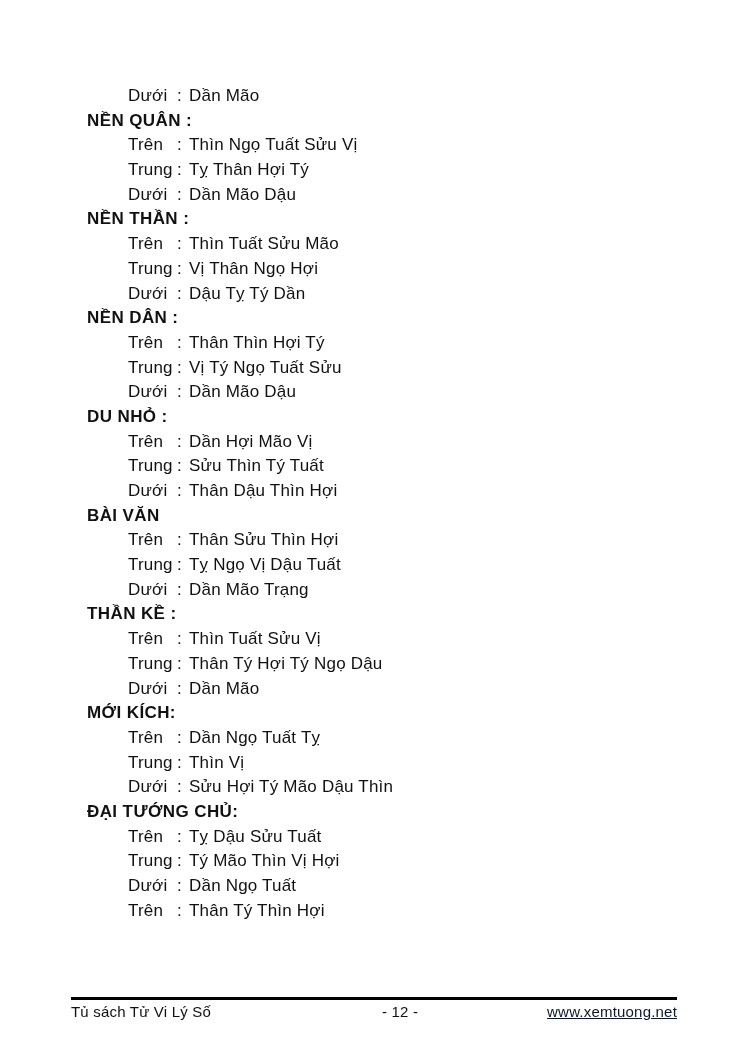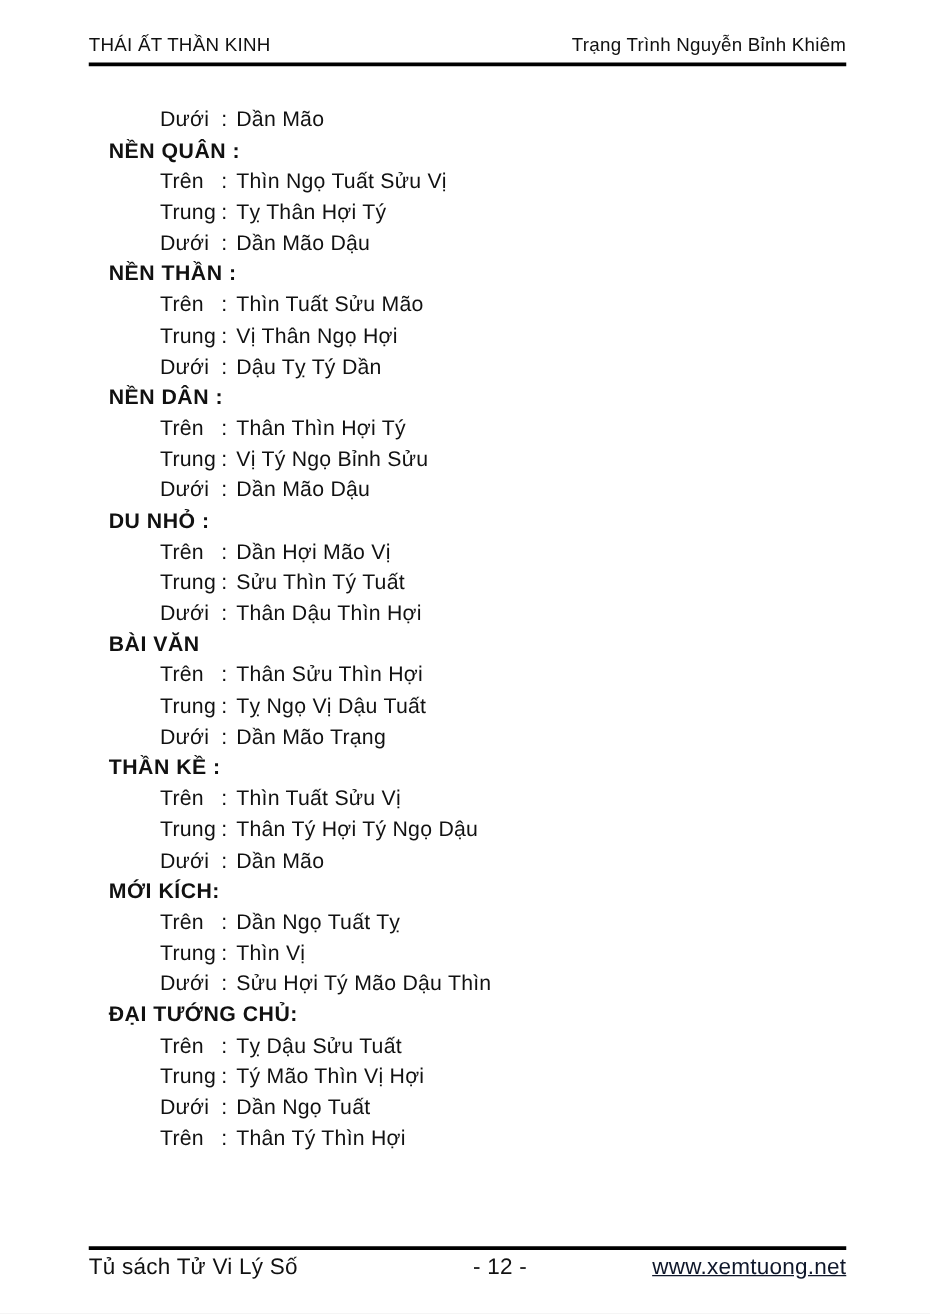--- a/index.html
+++ b/index.html
@@ -59,55 +59,51 @@
   .footer {
     position: absolute;
     top: 997px;
     left: 71px;
     right: 67px;
     border-top: 3px solid #000000;
     padding-top: 3px;
     display: flex;
     justify-content: space-between;
     align-items: baseline;
-    font-size: 18px;
+    font-size: 15px;
     letter-spacing: 0.2px;
   }
   .footer .center { flex: 0 0 auto; transform: translateX(26px); }
   .footer .left  { flex: 1 1 0; text-align: left; }
   .footer .right { flex: 1 1 0; text-align: right; }
   .footer a {
     color: #0f172a;
     text-decoration: underline;
     cursor: pointer;
   }
 </style>
 </head>
 <body>
 
 <div class="page">
 
-  <div class="header">
-    <span>THÁI ẤT THẦN KINH</span>
-    <span>Trạng Trình Nguyễn Bỉnh Khiêm</span>
-  </div>
 
   <div class="body" id="doc-body">
       <div class="line entry"><span class="lbl">Dưới</span><span class="colon">:</span><span class="val">Dần Mão</span></div>
       <div class="line heading">NỀN QUÂN :</div>
       <div class="line entry"><span class="lbl">Trên</span><span class="colon">:</span><span class="val">Thìn Ngọ Tuất Sửu Vị</span></div>
       <div class="line entry"><span class="lbl">Trung</span><span class="colon">:</span><span class="val">Tỵ Thân Hợi Tý</span></div>
       <div class="line entry"><span class="lbl">Dưới</span><span class="colon">:</span><span class="val">Dần Mão Dậu</span></div>
       <div class="line heading">NỀN THẦN :</div>
       <div class="line entry"><span class="lbl">Trên</span><span class="colon">:</span><span class="val">Thìn Tuất Sửu Mão</span></div>
       <div class="line entry"><span class="lbl">Trung</span><span class="colon">:</span><span class="val">Vị Thân Ngọ Hợi</span></div>
       <div class="line entry"><span class="lbl">Dưới</span><span class="colon">:</span><span class="val">Dậu Tỵ Tý Dần</span></div>
       <div class="line heading">NỀN DÂN :</div>
       <div class="line entry"><span class="lbl">Trên</span><span class="colon">:</span><span class="val">Thân Thìn Hợi Tý</span></div>
-      <div class="line entry"><span class="lbl">Trung</span><span class="colon">:</span><span class="val">Vị Tý Ngọ Bỉnh Sửu</span></div>
+      <div class="line entry"><span class="lbl">Trung</span><span class="colon">:</span><span class="val">Vị Tý Ngọ Tuất Sửu</span></div>
       <div class="line entry"><span class="lbl">Dưới</span><span class="colon">:</span><span class="val">Dần Mão Dậu</span></div>
       <div class="line heading">DU NHỎ :</div>
       <div class="line entry"><span class="lbl">Trên</span><span class="colon">:</span><span class="val">Dần Hợi Mão Vị</span></div>
       <div class="line entry"><span class="lbl">Trung</span><span class="colon">:</span><span class="val">Sửu Thìn Tý Tuất</span></div>
       <div class="line entry"><span class="lbl">Dưới</span><span class="colon">:</span><span class="val">Thân Dậu Thìn Hợi</span></div>
       <div class="line heading">BÀI VĂN</div>
       <div class="line entry"><span class="lbl">Trên</span><span class="colon">:</span><span class="val">Thân Sửu Thìn Hợi</span></div>
       <div class="line entry"><span class="lbl">Trung</span><span class="colon">:</span><span class="val">Tỵ Ngọ Vị Dậu Tuất</span></div>
       <div class="line entry"><span class="lbl">Dưới</span><span class="colon">:</span><span class="val">Dần Mão Trạng</span></div>
       <div class="line heading">THẦN KỀ :</div>

